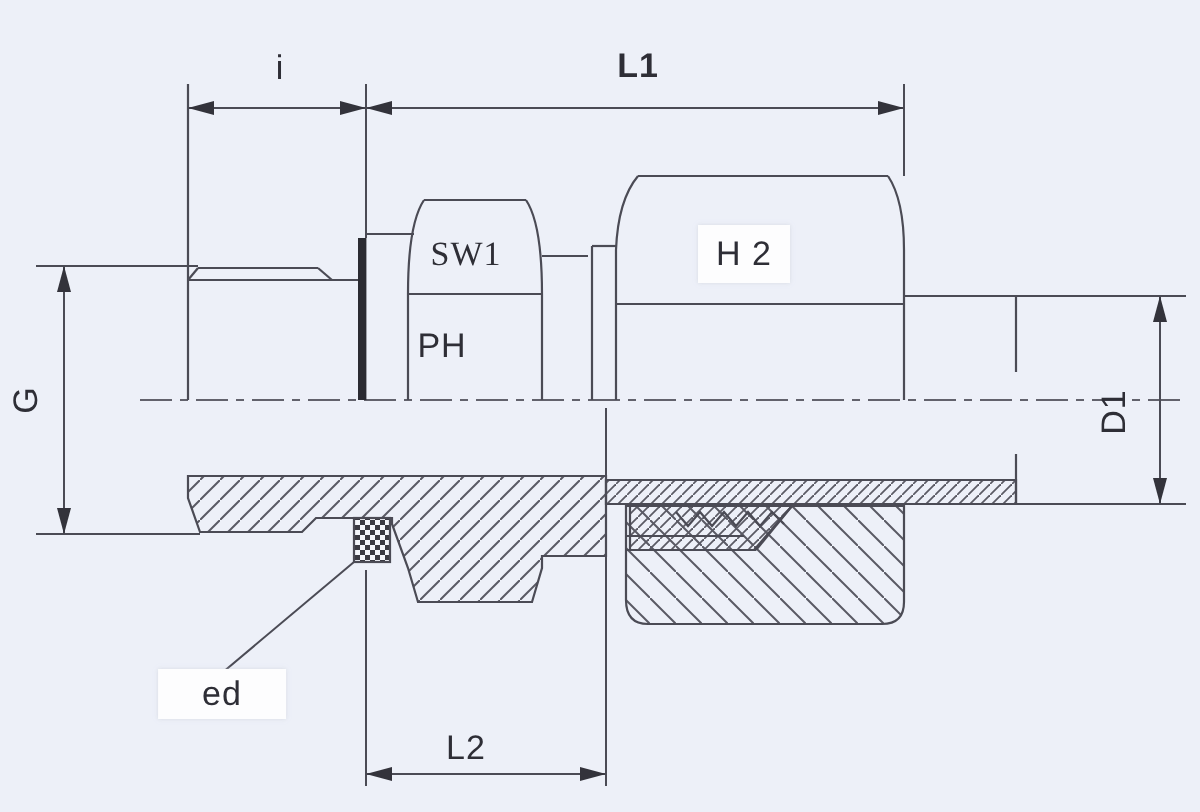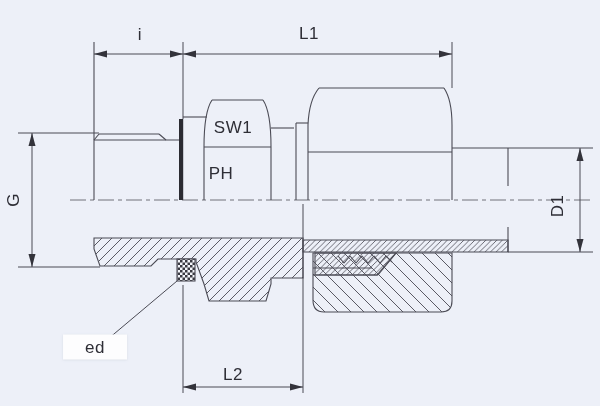--- a/index.html
+++ b/index.html
@@ -152,28 +152,29 @@
       <polygon points="32,267 28.5,254 35.5,254"></polygon>
       <polygon points="580,148 576.5,161 583.5,161"></polygon>
       <polygon points="580,252 576.5,239 583.5,239"></polygon>
       <polygon points="183,387 196,383.5 196,390.5"></polygon>
       <polygon points="303,387 290,383.5 290,390.5"></polygon>
     </g>
   </svg>
 
   <div class="dim-label" style="left:140px;top:34px;">i</div>
 
-  <div class="dim-label" style="left:309px;top:33px;">L1</div>
+  <div class="dim-label" style="left:319px;top:33px;font-weight:bold;">L1</div>
 
-  <div class="dim-label" style="left:233px;top:127px;">SW1</div>
+  <div class="dim-label" style="left:233px;top:127px;font-family:Liberation Serif, serif;">SW1</div>
 
   <div class="dim-label" style="left:221px;top:173px;">PH</div>
 
+  <div class="dim-label boxed" style="left:372px;top:127px;">H 2</div>
 
   <div class="dim-label rot" style="left:13px;top:200px;">G</div>
 
   <div class="dim-label rot" style="left:557px;top:206px;">D1</div>
 
   <div class="dim-label" style="left:233px;top:374px;">L2</div>
 
-  <div class="dim-label boxed" style="left:95px;top:347px;padding:4px 22px;">ed</div>
+  <div class="dim-label boxed" style="left:111px;top:347px;padding:4px 22px;">ed</div>
 
 </div>
 
 </body></html>

